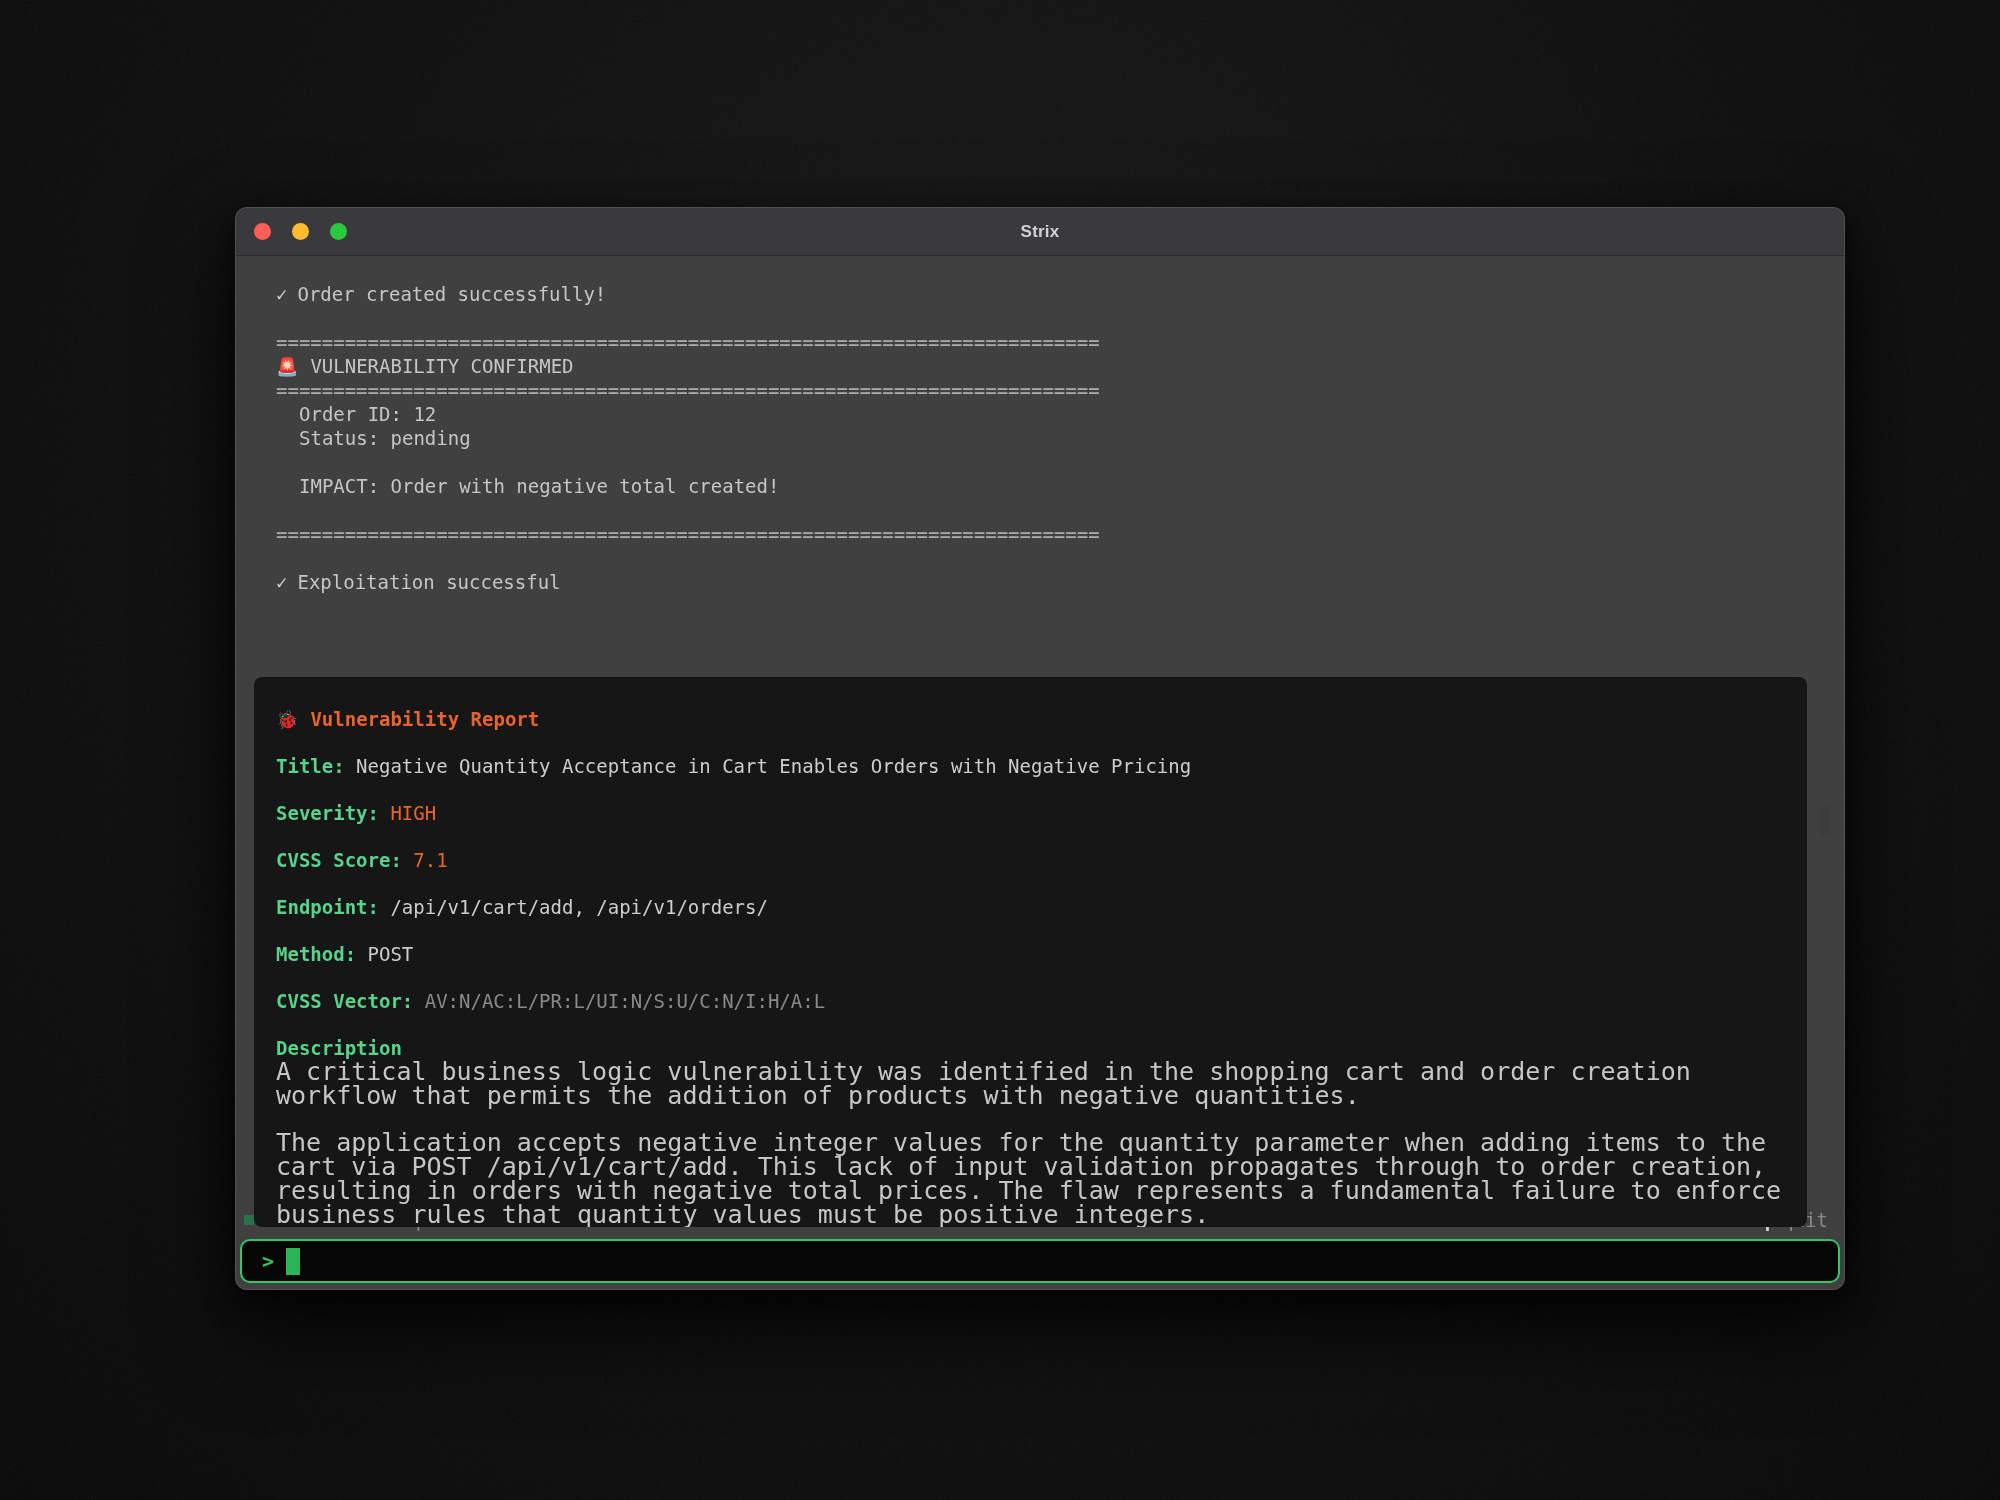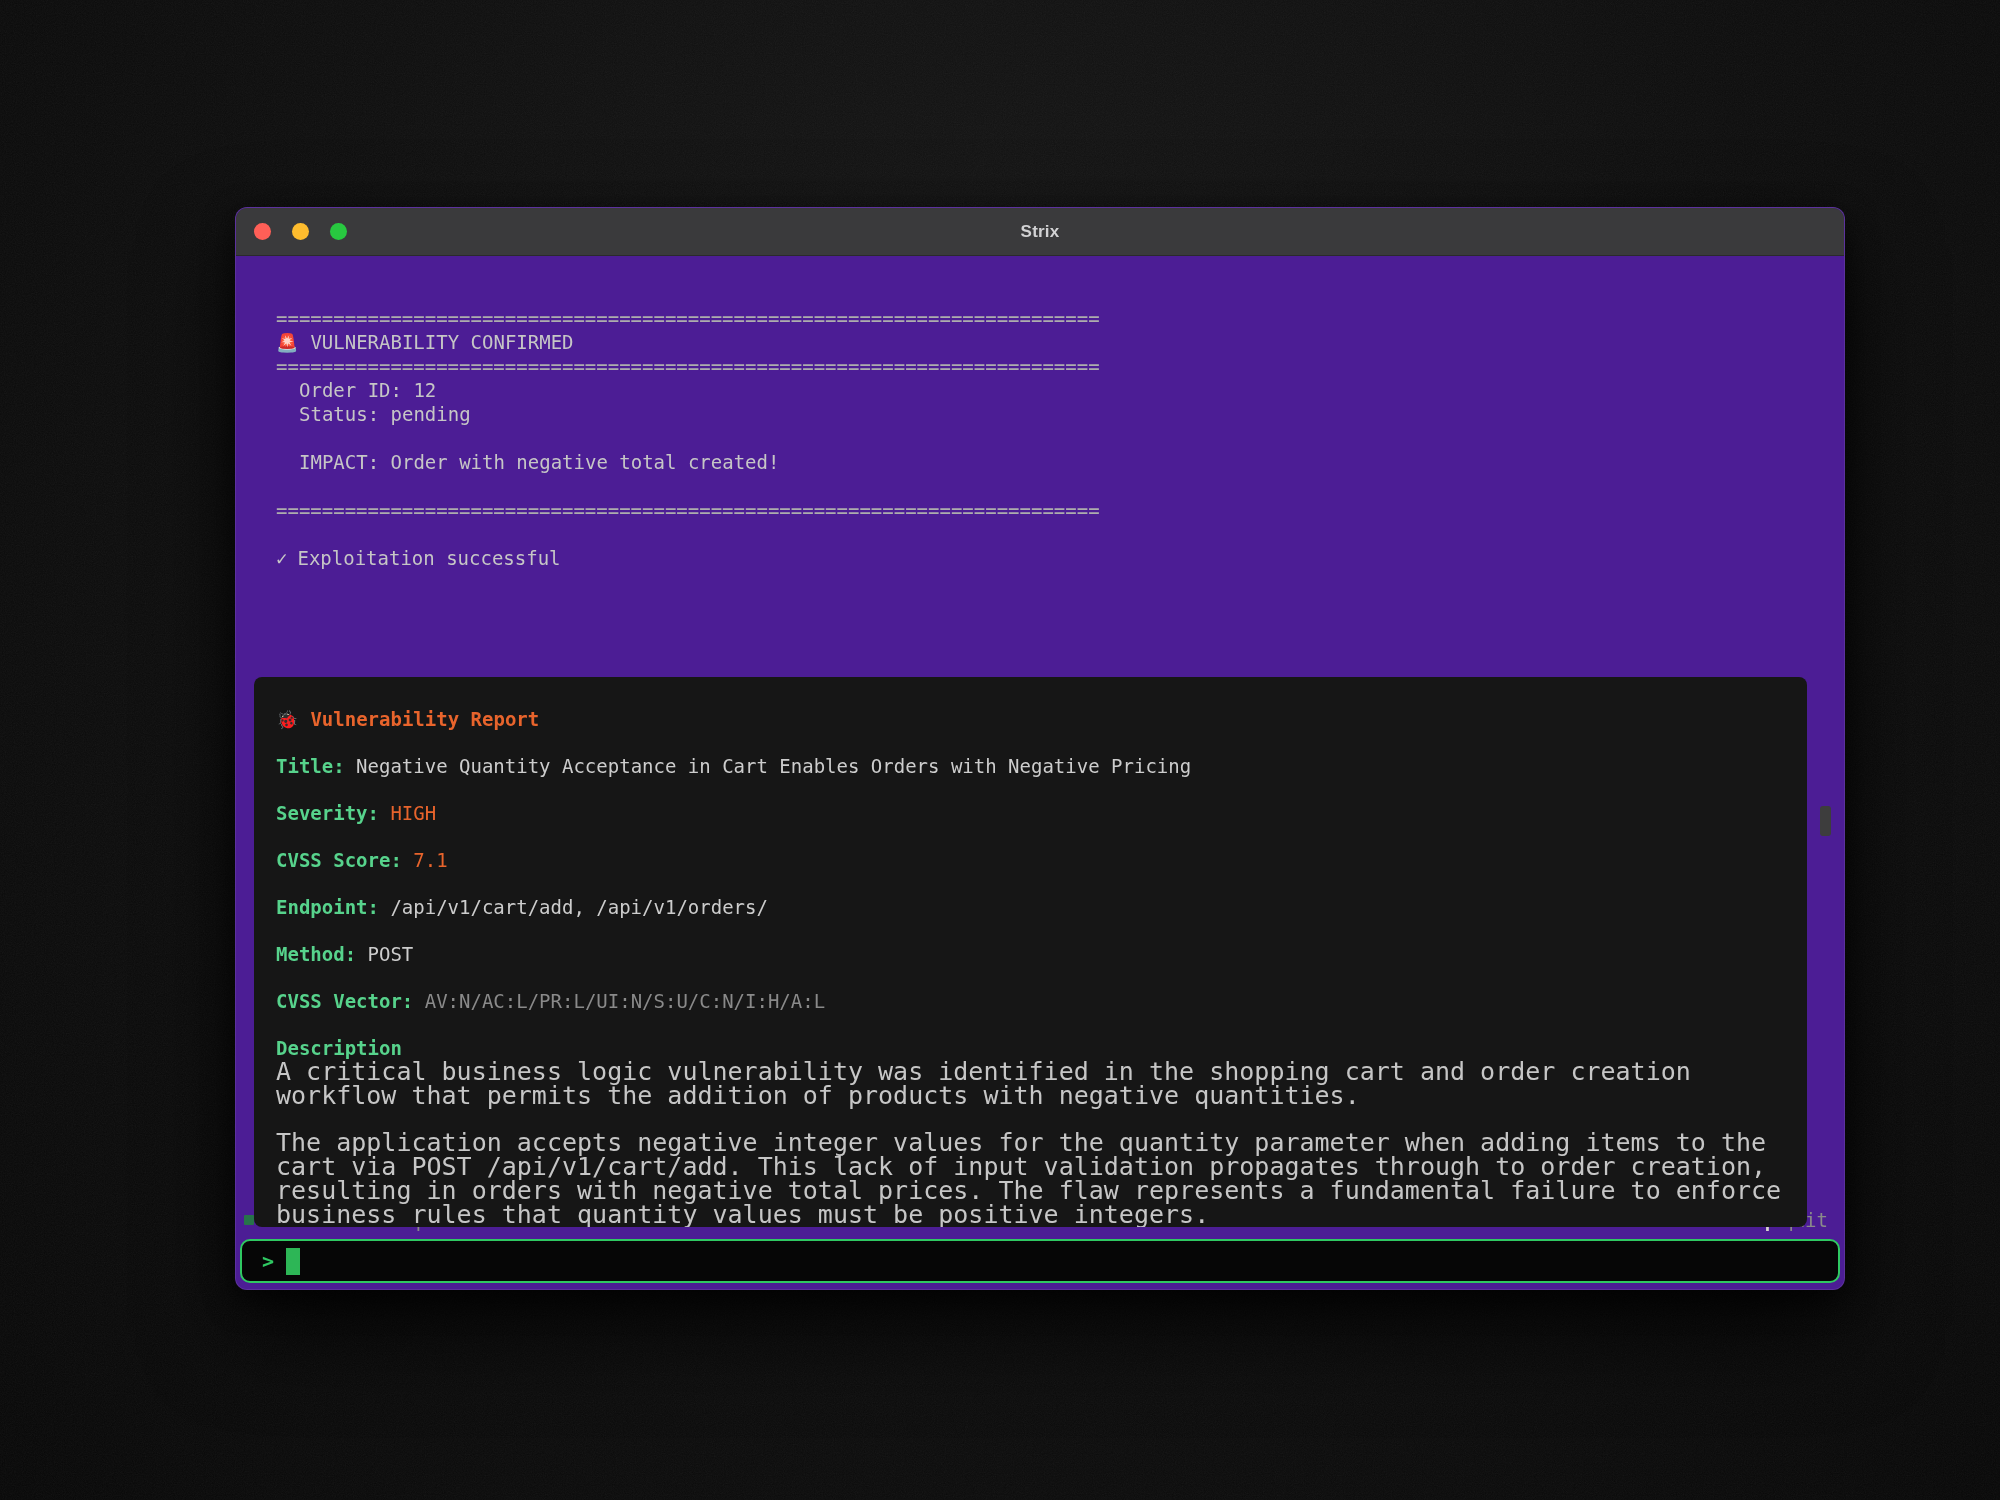--- a/index.html
+++ b/index.html
@@ -7,21 +7,21 @@
   body {
     background:#0c0c0c;
     background-image: radial-gradient(ellipse at 50% 30%, #161616 0%, #0d0d0d 55%, #070707 100%);
     font-family:"DejaVu Sans Mono", monospace;
     position:relative;
   }
   .noise-layer { position:absolute; inset:0; z-index:0; pointer-events:none; }
 
   .window {
     position:absolute; left:235px; top:207px; width:1610px; height:1083px;
-    background:#4c1d95; border-radius:12px; overflow:hidden; z-index:1;
+    background:#404040; border-radius:12px; overflow:hidden; z-index:1;
     border:1px solid rgba(255,255,255,0.09);
     box-shadow:0 40px 90px rgba(0,0,0,0.75), 0 10px 30px rgba(0,0,0,0.6);
     display:flex; flex-direction:column;
   }
 
   .titlebar {
     height:48px; flex:0 0 48px; background:#3a3a3c;
     display:flex; align-items:center; position:relative;
     border-bottom:1px solid #2a2a2c;
   }
@@ -103,20 +103,21 @@
     <div class="traffic">
       <div class="light red"></div>
       <div class="light yellow"></div>
       <div class="light green"></div>
     </div>
     <div class="win-title">Strix</div>
   </div>
 
   <div class="content">
 
+    <div class="t-line"><span class="check">✓</span><span>Order created successfully!</span></div>
     <div class="t-line"></div>
     <div class="t-line sep">========================================================================</div>
     <div class="t-line"><span class="emoji">🚨</span><span>VULNERABILITY CONFIRMED</span></div>
     <div class="t-line sep">========================================================================</div>
     <div class="t-line indent">Order ID: 12</div>
     <div class="t-line indent">Status: pending</div>
     <div class="t-line"></div>
     <div class="t-line indent">IMPACT: Order with negative total created!</div>
     <div class="t-line"></div>
     <div class="t-line sep">========================================================================</div>

